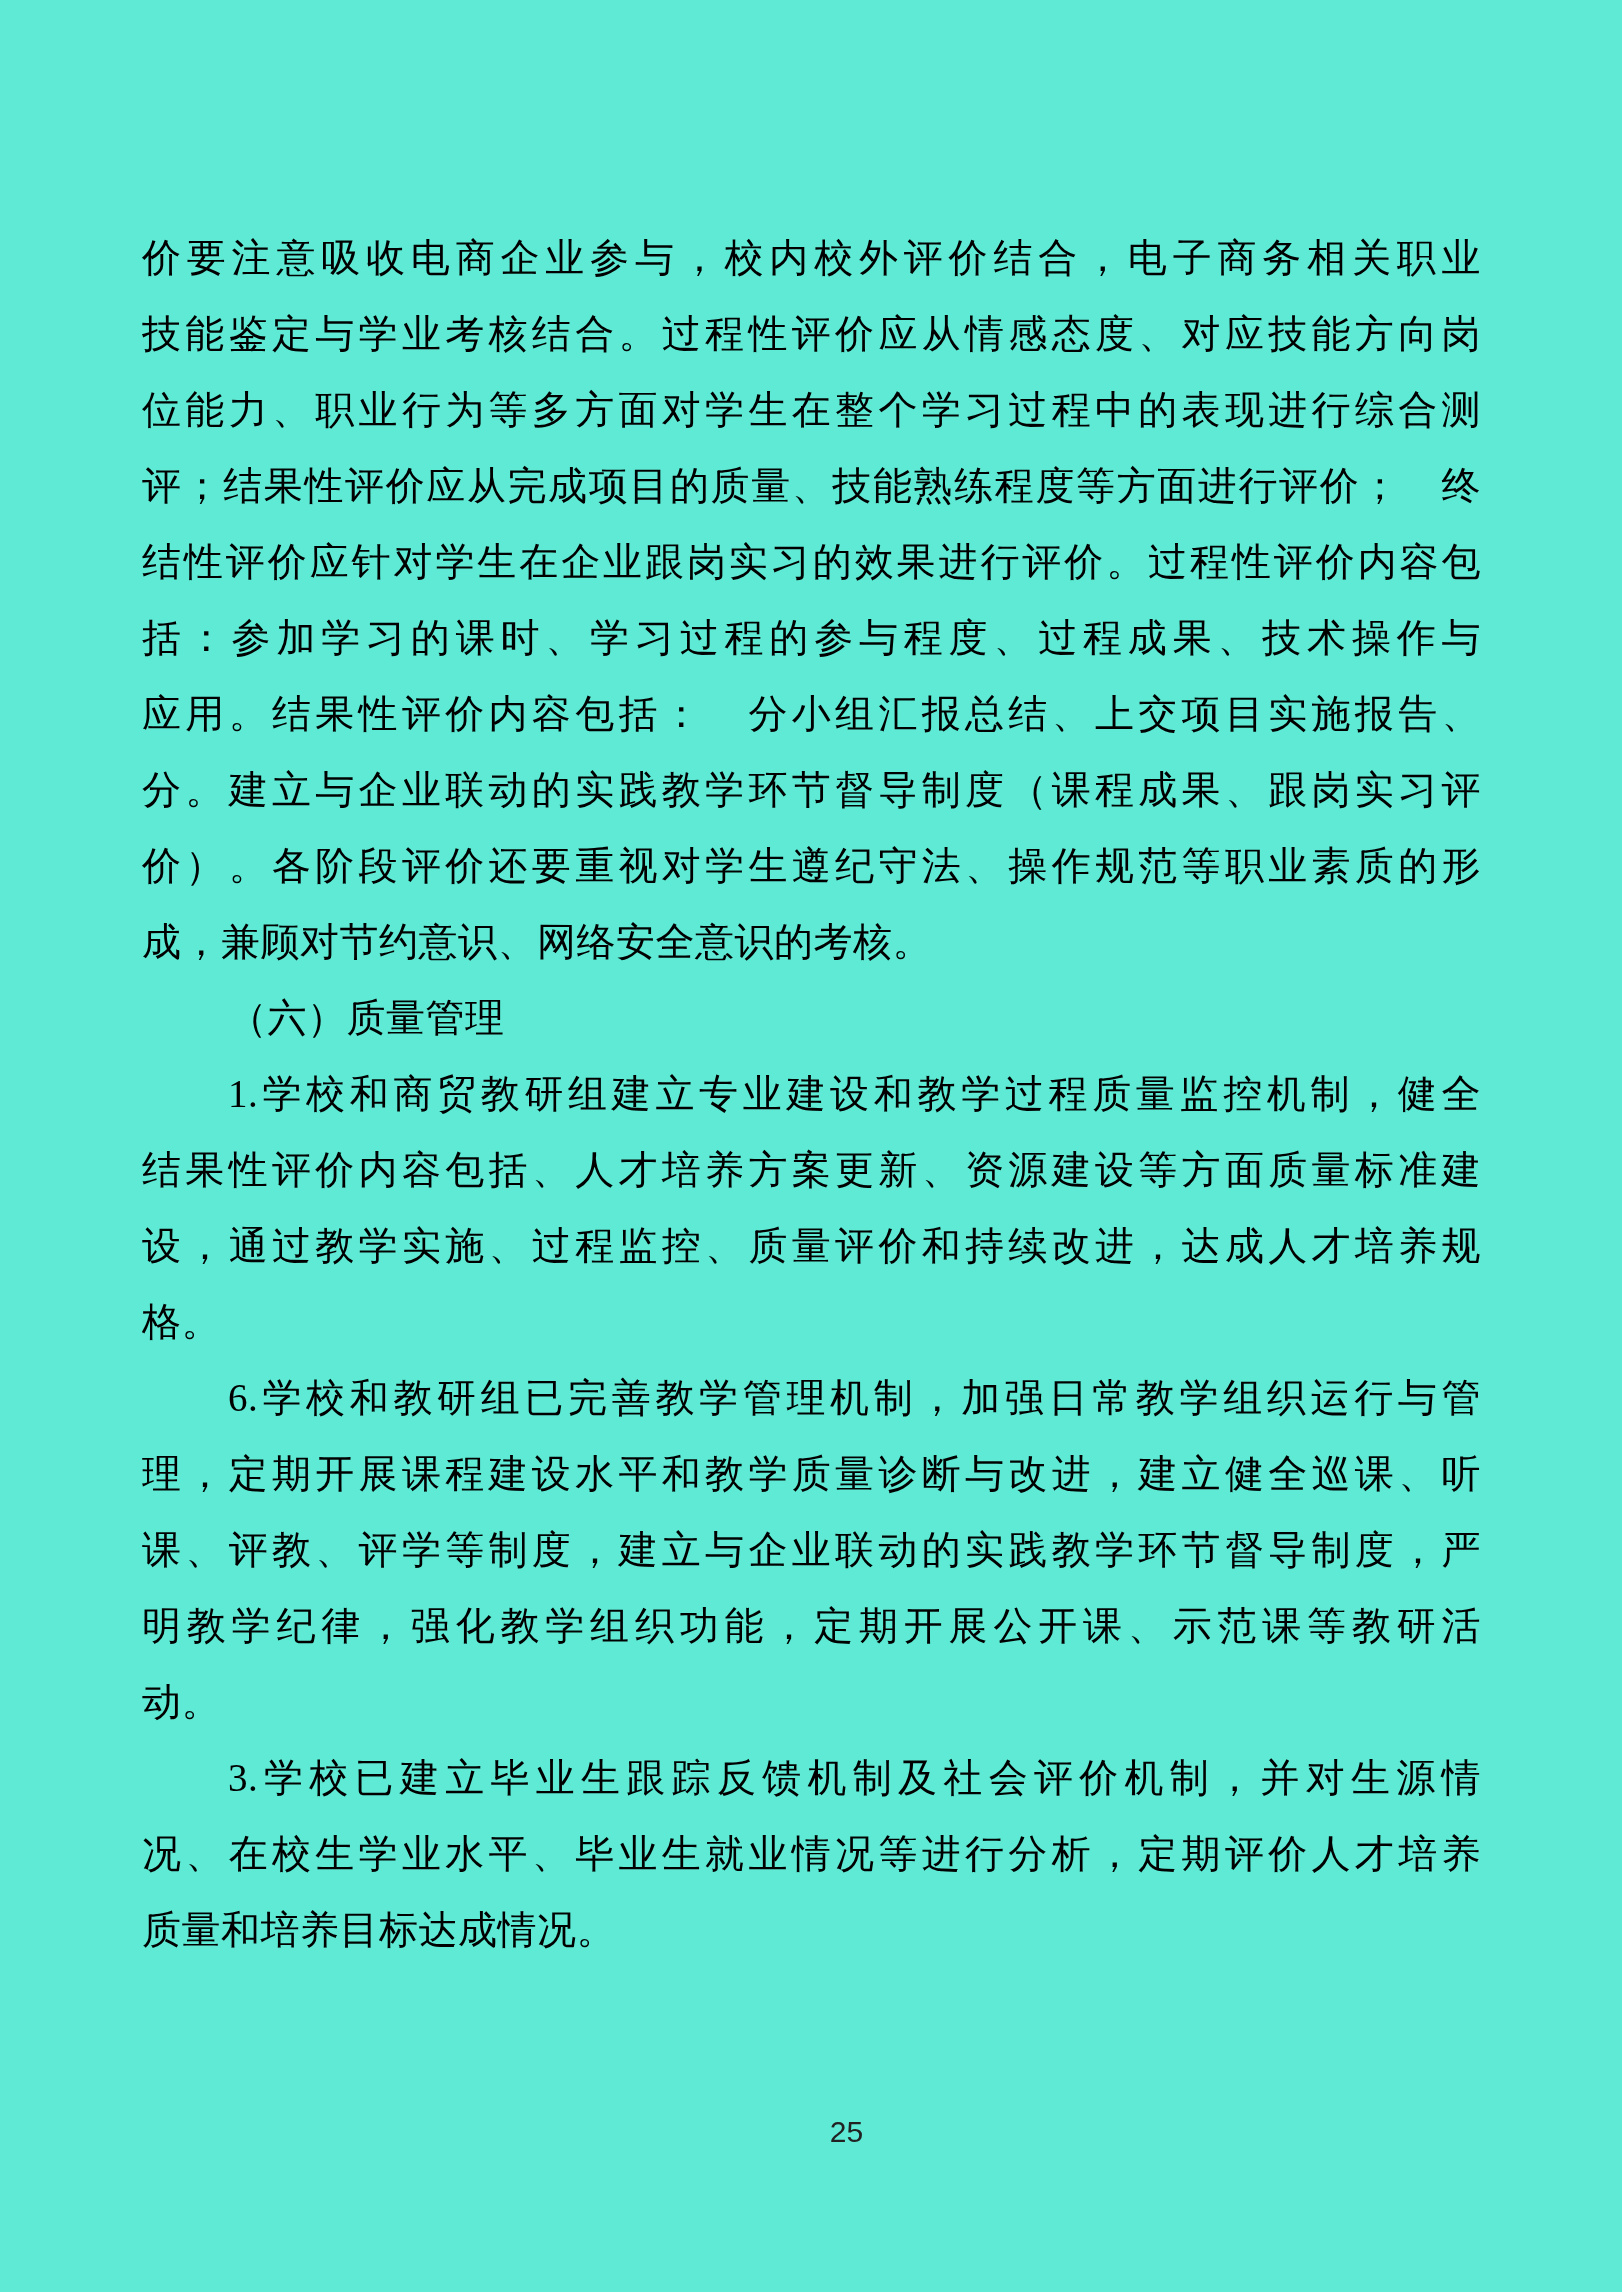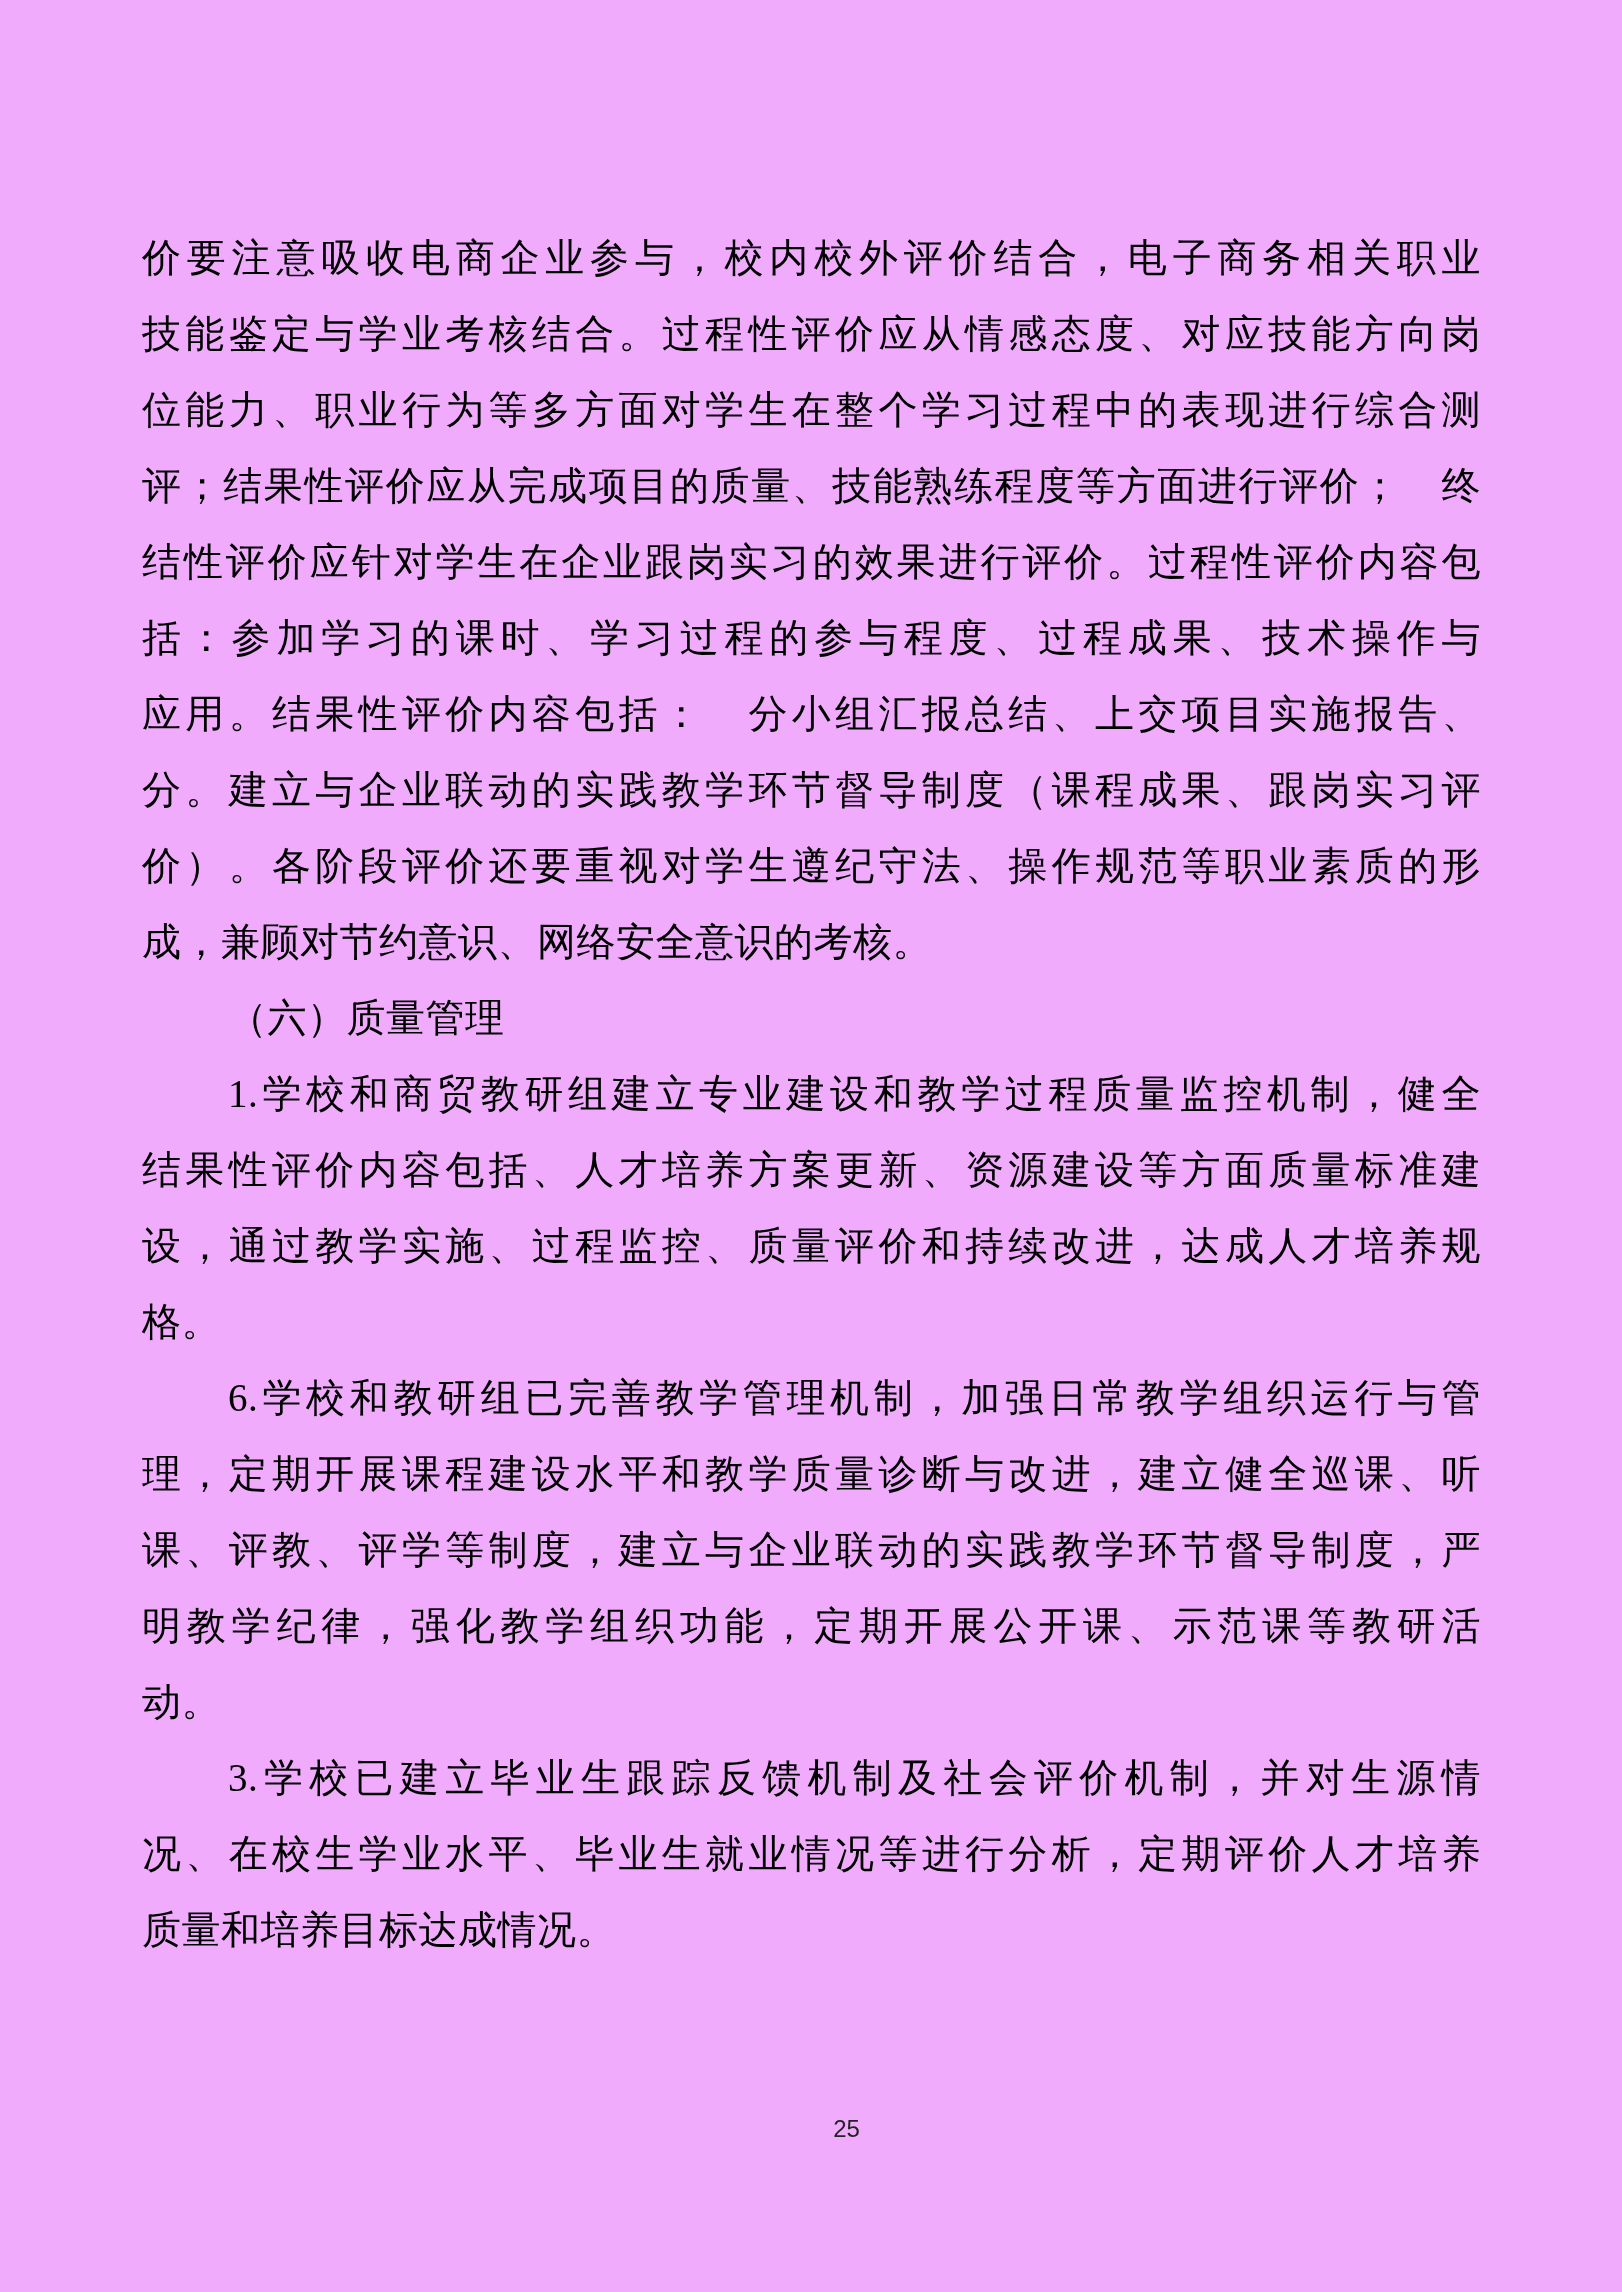--- a/index.html
+++ b/index.html
@@ -11,21 +11,21 @@
     width: 1622px;
     height: 2293px;
     position: relative;
     font-family: "Liberation Serif", "DejaVu Serif", serif;
     color: #000000;
     overflow: hidden;
   }
   .page {
     position: absolute;
     inset: 0;
-    background: #f0abfc;
+    background: #5eead4;
   }
   .text-block {
     position: absolute;
     left: 142px;
     top: 220px;
     width: 1339px;
   }
   .line {
     font-size: 39px;
     line-height: 76px;
@@ -47,21 +47,21 @@
     position: absolute;
     top: 2115px;
     left: 0;
     width: 100%;
     text-align: center;
   }
   .pagenum {
     display: inline-block;
     margin-left: 71px;
     font-family: "Liberation Sans", "DejaVu Sans", sans-serif;
-    font-size: 24px;
+    font-size: 30px;
     color: #222222;
   }
 </style>
 </head>
 <body>
 
 <div class="page">
   <div class="text-block">
       <div class="line fill">价要注意吸收电商企业参与，校内校外评价结合，电子商务相关职业</div>
       <div class="line fill">技能鉴定与学业考核结合。过程性评价应从情感态度、对应技能方向岗</div>

